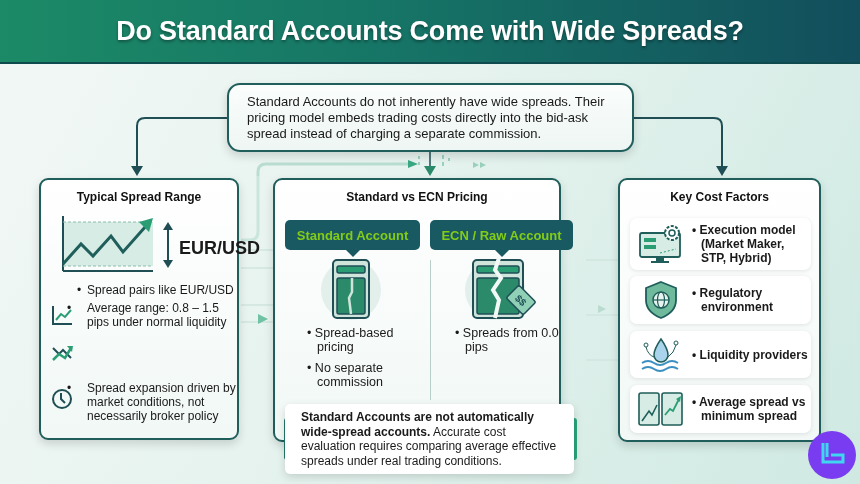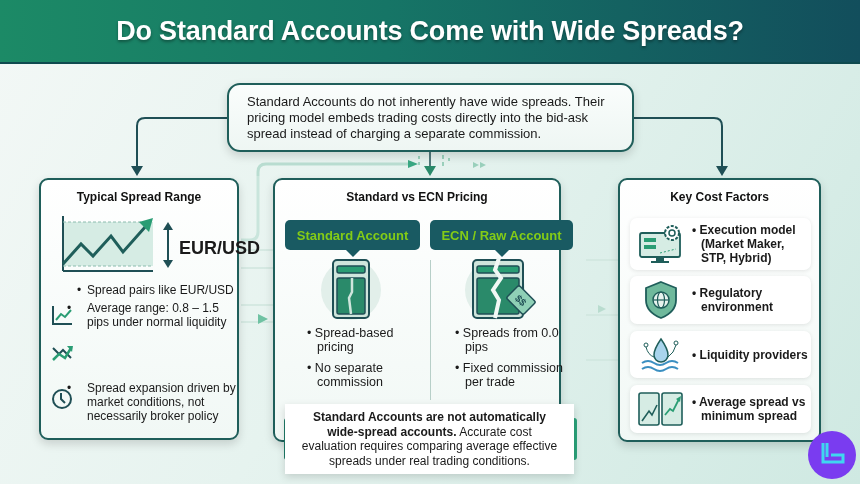--- a/index.html
+++ b/index.html
@@ -51,22 +51,22 @@
   }
   .pill::after {
     content: ""; position: absolute; bottom: -7px; left: 50%; margin-left: -7px;
     border-left: 7px solid transparent; border-right: 7px solid transparent; border-top: 7px solid #195a62;
   }
   .divider { position: absolute; left: 155px; top: 80px; width: 1px; height: 140px; background: #b7cfc8; }
   .col-bullets { position: absolute; font-size: 12.5px; line-height: 14px; }
   .col-bullets div { margin-bottom: 7px; padding-left: 10px; text-indent: -10px; }
   .note {
     position: absolute; left: 285px; top: 404px; width: 289px; height: 70px;
-    background: #fff; border-radius: 0; box-shadow: 0 3px 8px rgba(0,0,0,0.15);
-    text-align: center; font-size: 12px; line-height: 14.5px; padding: 6px 16px;
+    background: #fff; border-radius: 5px; box-shadow: 0 3px 8px rgba(0,0,0,0.15);
+    font-size: 12px; line-height: 14.5px; padding: 6px 16px;
   }
   .note-tab { position: absolute; top: 418px; width: 8px; height: 42px; border-radius: 3px; }
   
   #card-right { left: 618px; top: 178px; width: 203px; height: 264px; }
   .factor {
     position: absolute; left: 10px; width: 181px; background: #fff;
     border-radius: 7px; box-shadow: 0 1px 4px rgba(0,0,0,0.10);
   }
   .factor .ficon { position: absolute; left: 8px; top: 50%; transform: translateY(-50%); }
   .factor .ftext { position: absolute; left: 62px; top: 50%; transform: translateY(-50%); font-size: 12px; line-height: 14px; font-weight: bold; padding-left: 9px; text-indent: -9px; width: 118px; }
@@ -187,21 +187,20 @@
   </svg>
 
   <div class="divider"></div>
 
   <div class="col-bullets" style="left:32px; top:146px; width:120px;">
     <div>• <span>Spread-based pricing</span></div>
     <div>• <span>No separate commission</span></div>
   </div>
   <div class="col-bullets" style="left:180px; top:146px; width:125px;">
     <div>• <span>Spreads from 0.0 pips</span></div>
-    <div>• <span>Fixed commission per trade</span></div>
   </div>
 </div>
 
 <div class="note-tab" style="left:284px; background:#1d7a66;"></div>
 <div class="note-tab" style="left:569px; background:#2aa37a;"></div>
 <div class="note">
   <b>Standard Accounts are not automatically wide-spread accounts.</b><span> Accurate cost evaluation requires comparing average effective spreads under real trading conditions.</span>
 </div>
 
 <div class="card" id="card-right">

